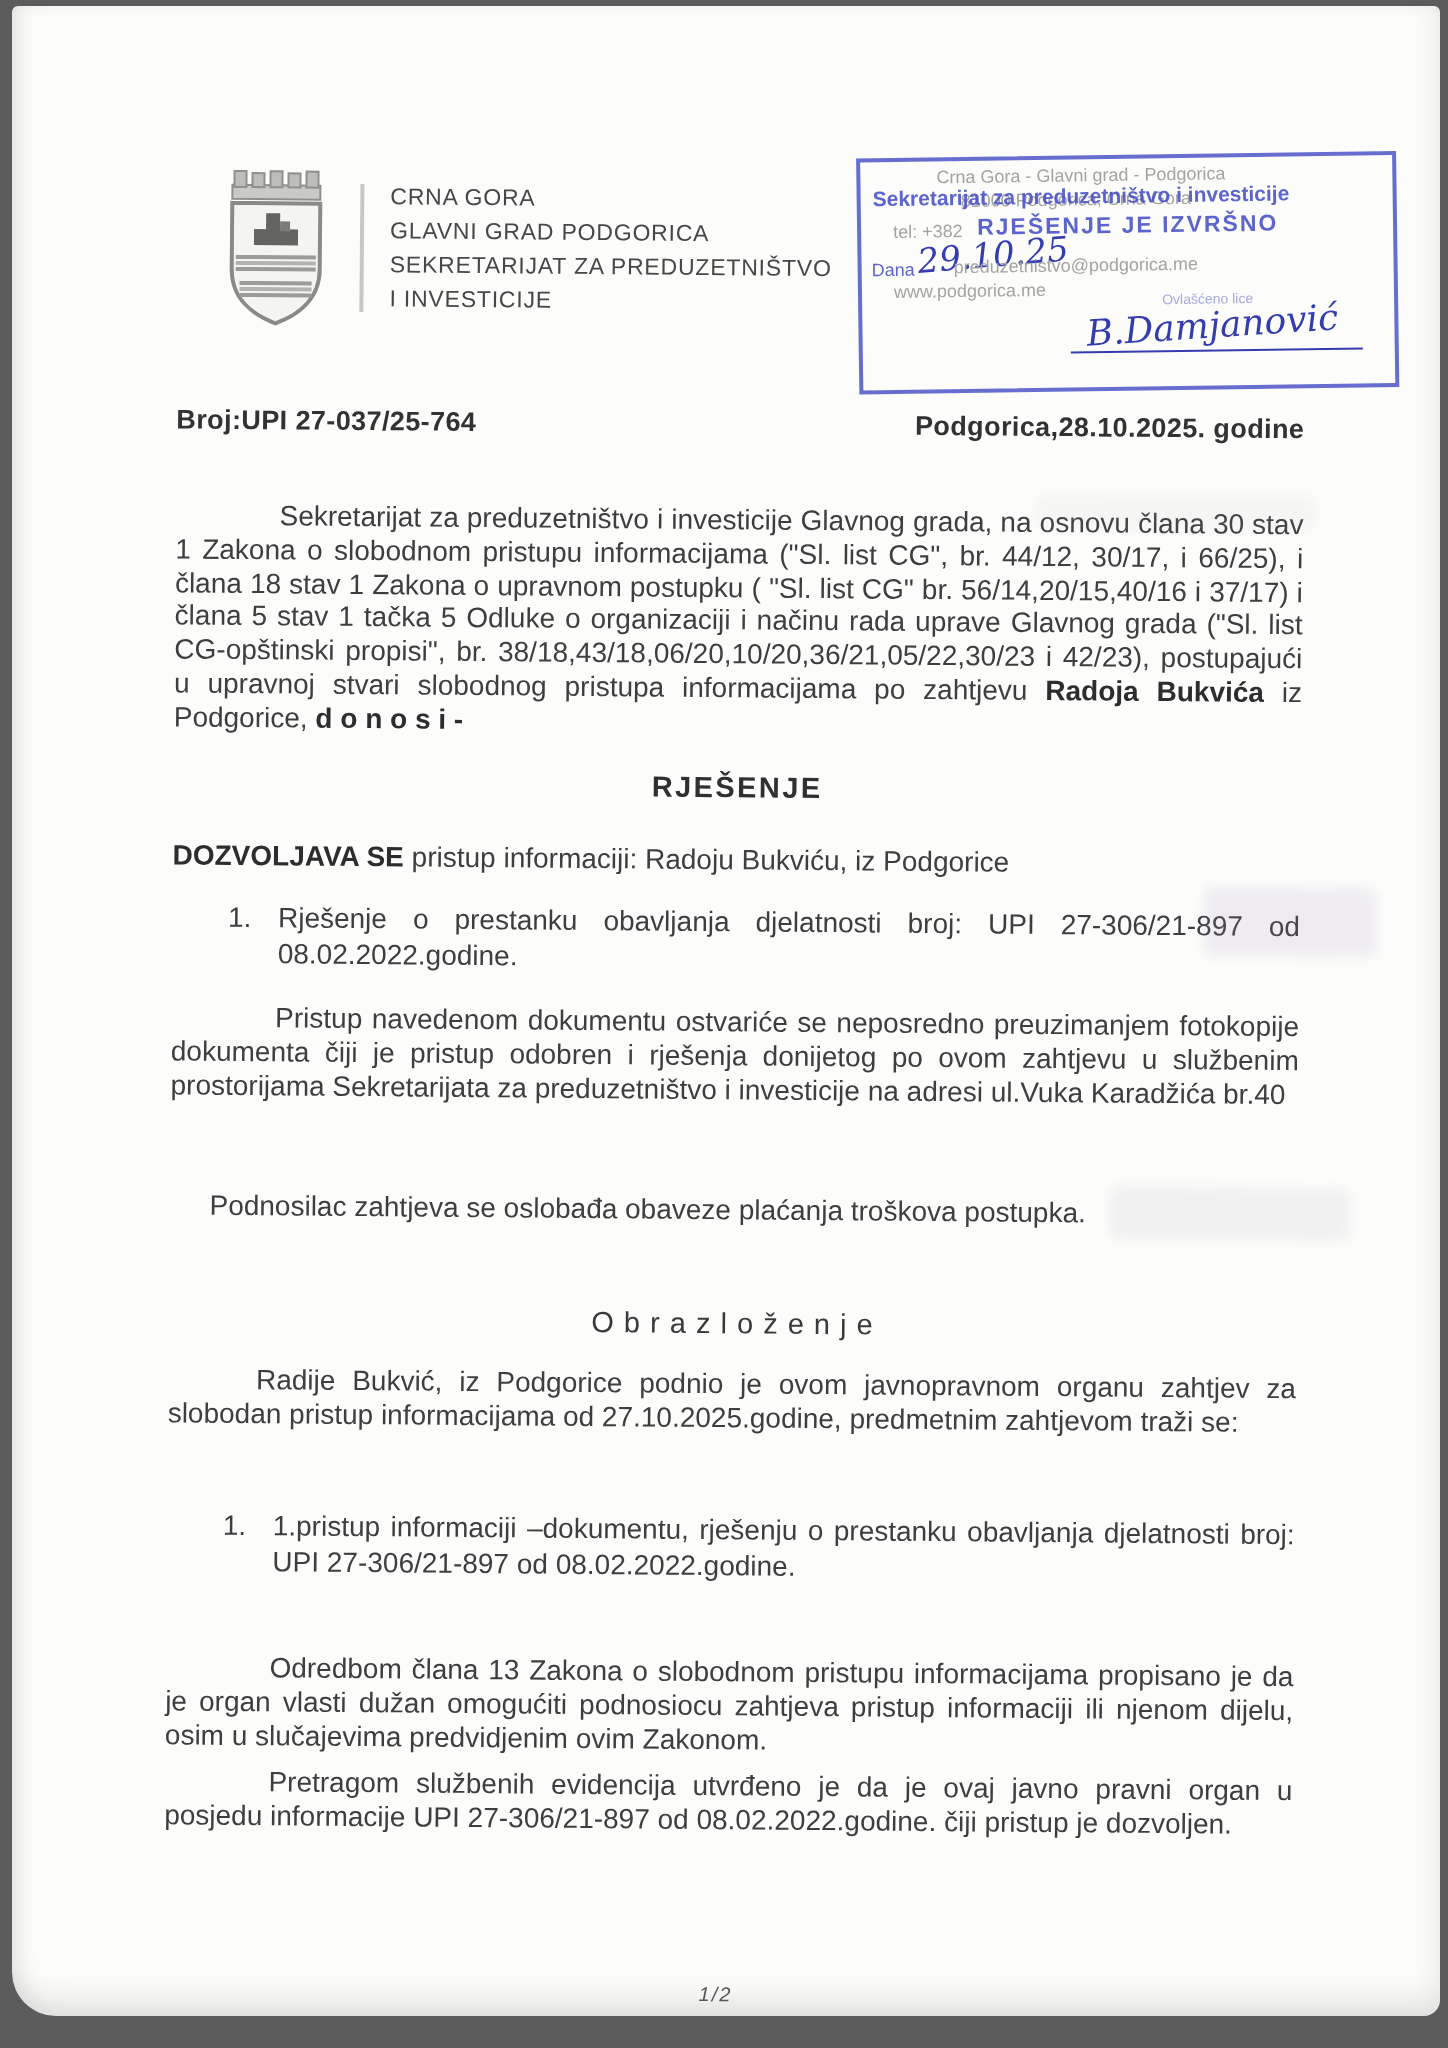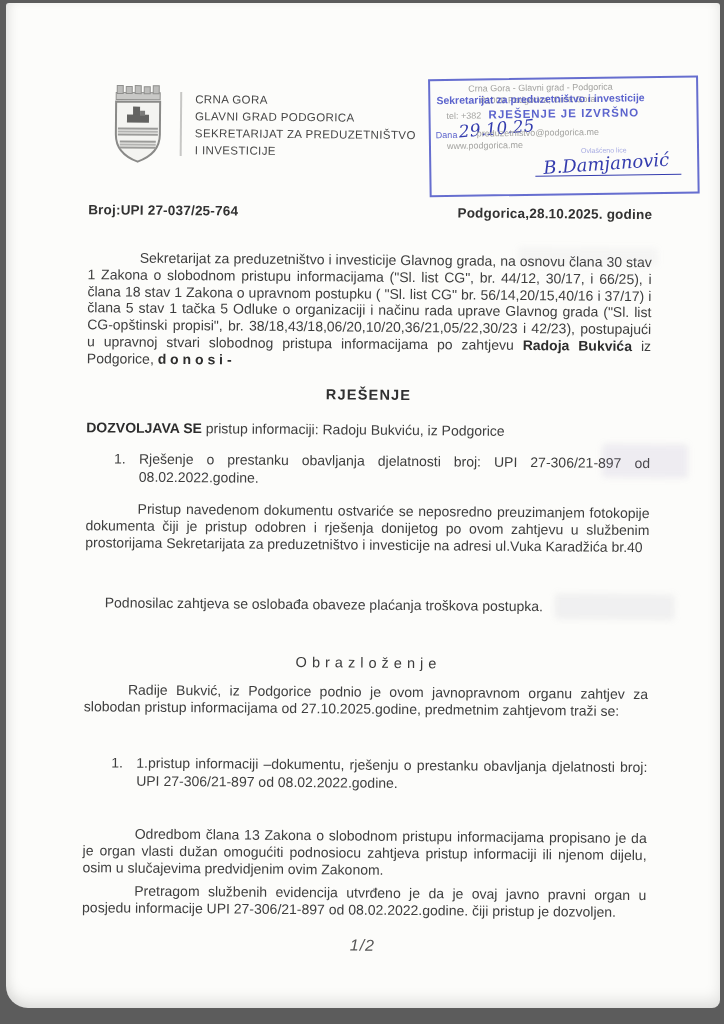--- a/index.html
+++ b/index.html
@@ -64,22 +64,22 @@
     font-size:14.5px;color:#3a3a3a;letter-spacing:.5px;
   }
   .list-item{
     position:absolute;left:112px;width:536px;display:flex;gap:9px;
     font-size:14px;line-height:17.5px;color:#3e3e3e;
   }
   .list-item .num{flex:0 0 16px;}
   .list-item .itext{flex:1;text-align:justify;}
 
   .pagenum{
-    position:absolute;top:931px;left:352px;
-    font-size:16px;font-style:italic;color:#565656;letter-spacing:1px;
+    position:absolute;top:987px;left:352px;
+    font-size:10px;font-style:italic;color:#565656;letter-spacing:1px;
   }
 
   
   .ghost{position:absolute;filter:blur(3px);border-radius:4px;}
   .g1{right:28px;top:436px;width:86px;height:34px;background:rgba(150,135,175,.13);}
   .g2{right:40px;top:586px;width:120px;height:26px;background:rgba(140,140,160,.10);}
   .g3{right:60px;top:240px;width:140px;height:18px;background:rgba(150,150,170,.07);}
 </style>
 </head>
 <body>

